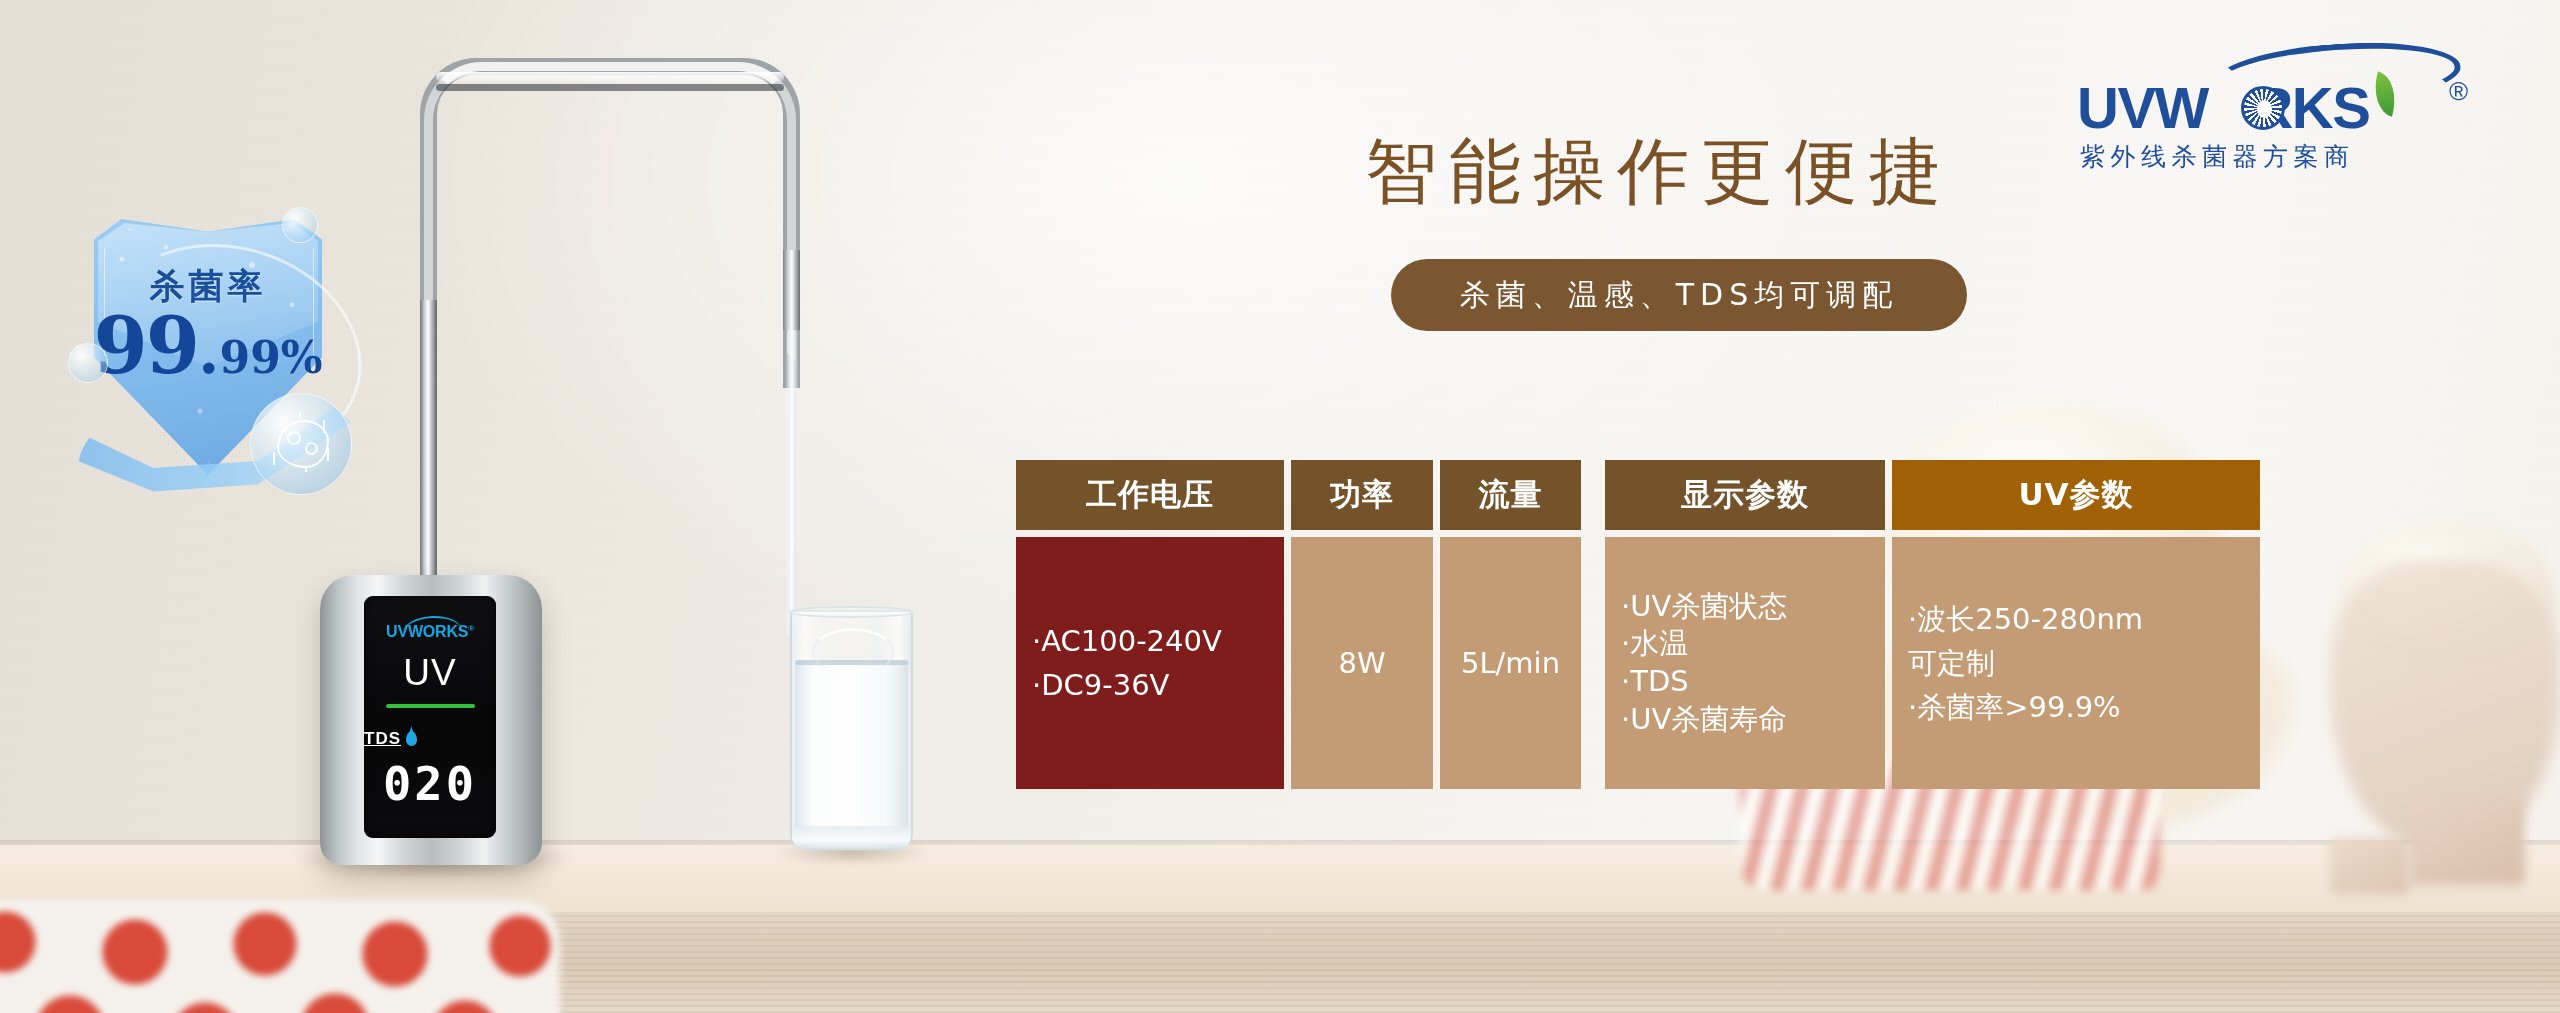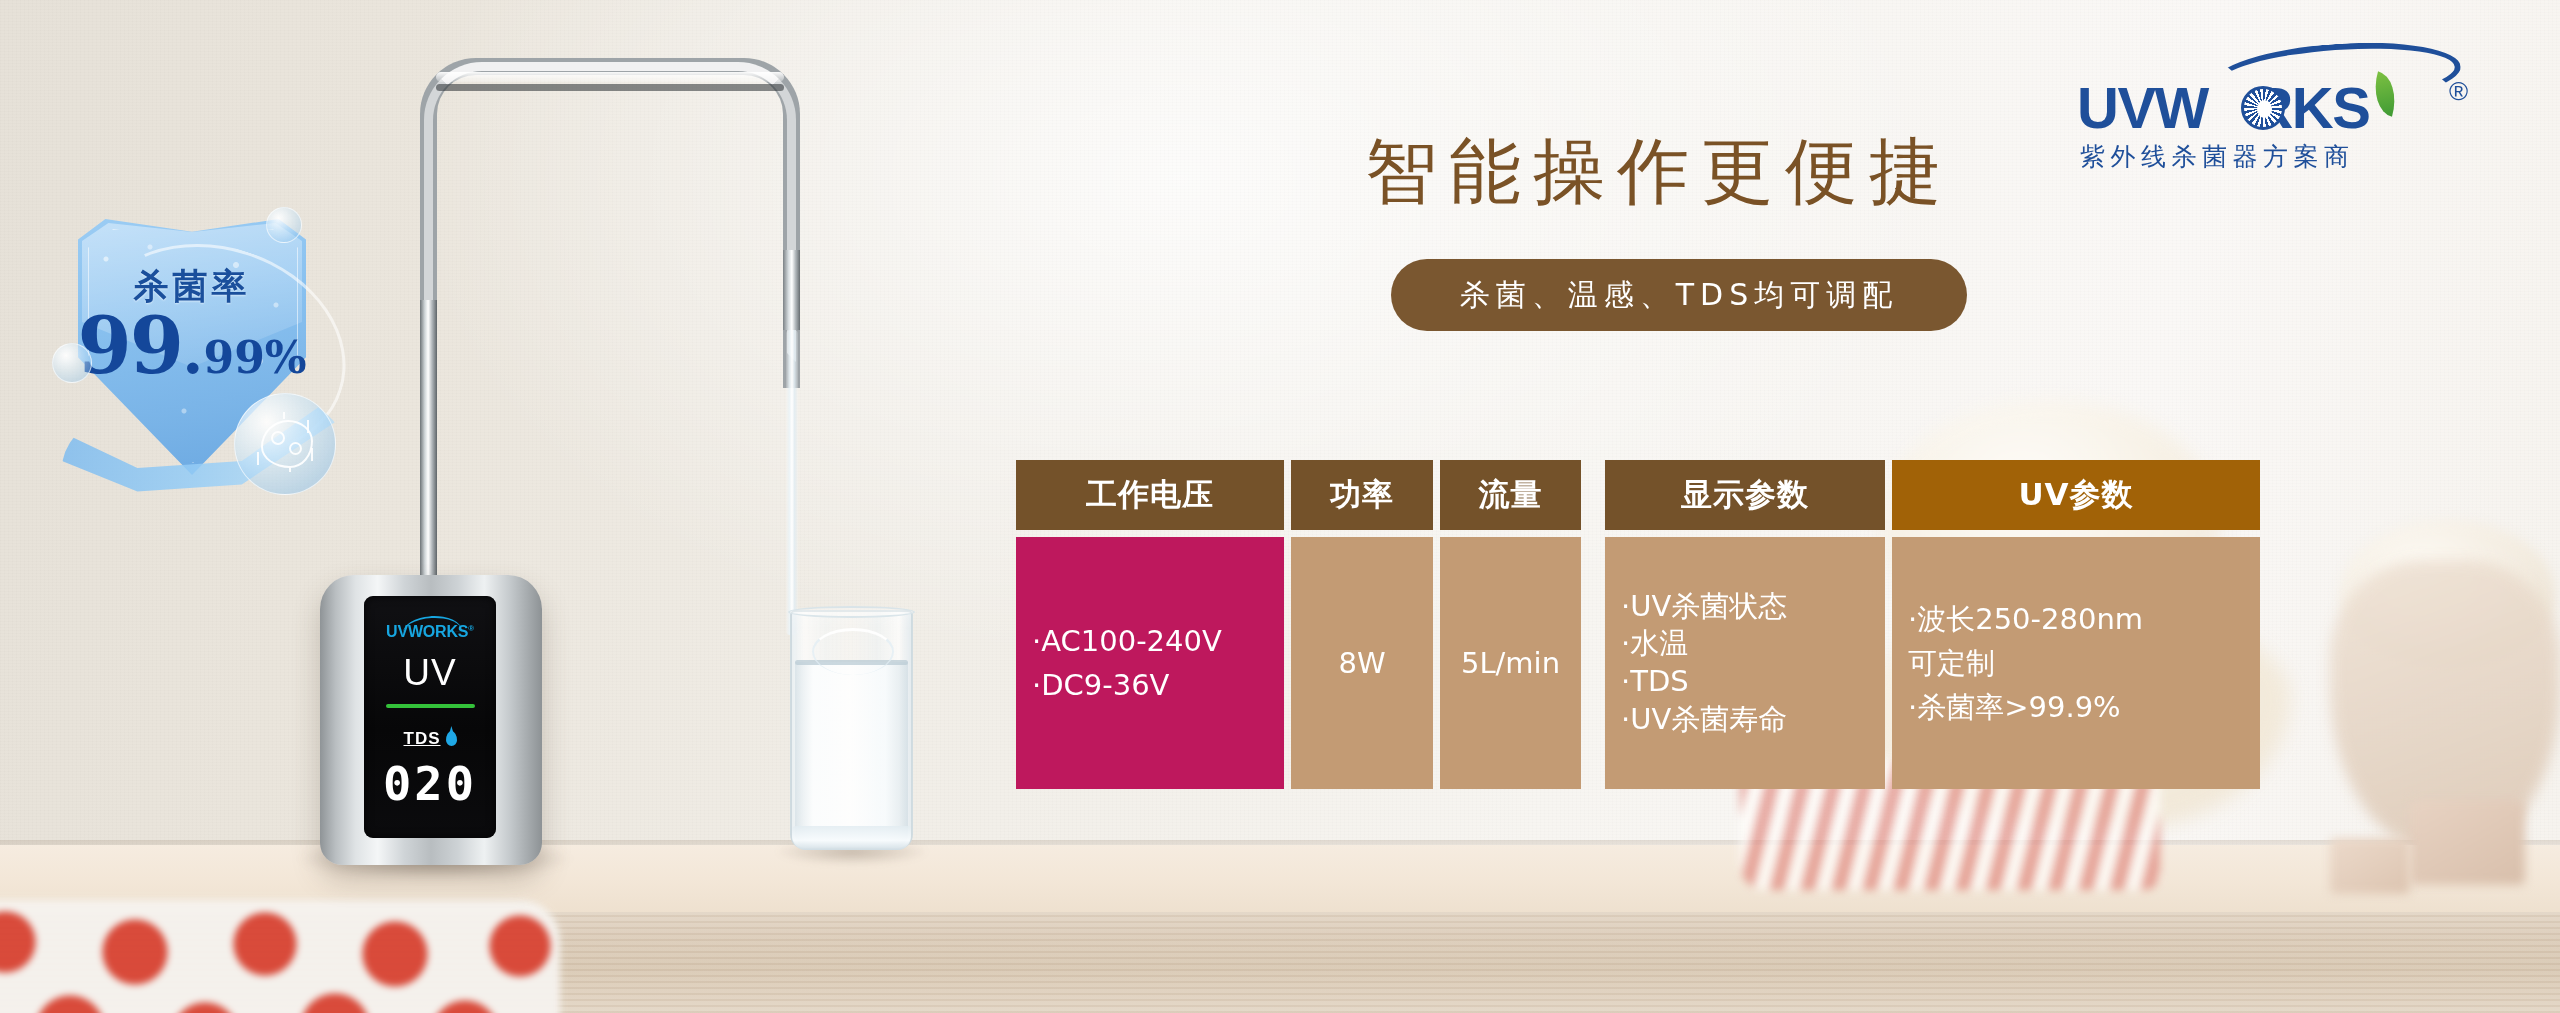--- a/index.html
+++ b/index.html
@@ -276,21 +276,20 @@
     position: absolute;
     left: 22px; top: 108px;
     width: 89px; height: 4px;
     background: #34c23a;
     border-radius: 2px;
   }
   .scr-tds-row {
     position: absolute;
     left: 0; top: 133px;
     width: 132px;
-    text-align: center;
     color: #ffffff;
     font-size: 17px;
     font-weight: bold;
     letter-spacing: 1px;
     text-decoration: underline;
   }
   .drop-icon {
     display: inline-block;
     width: 11px; height: 15px;
     margin-left: 5px;
@@ -395,21 +394,21 @@
     position: absolute;
     left: 776px; top: 843px;
     width: 152px; height: 22px;
     background: radial-gradient(ellipse at 50% 40%, rgba(90,72,56,0.30) 0%, rgba(90,72,56,0) 72%);
     filter: blur(3px);
   }
 
   
   .badge-wrap {
     position: absolute;
-    left: 48px; top: 195px;
+    left: 64px; top: 195px;
     width: 320px; height: 325px;
   }
   .shield {
     position: absolute;
     left: 30px; top: 24px;
     width: 228px; height: 256px;
     background: linear-gradient(170deg,
         rgba(151,203,245,0.95) 0%,
         rgba(129,190,241,0.92) 36%,
         rgba(110,175,233,0.90) 72%,
@@ -782,21 +781,21 @@
     <div class="logo-text"><span>UVW</span><span style="opacity:0">O</span><span>RKS</span></div>
     <div class="logo-sun"></div>
     <div class="logo-leaf"></div>
     <div class="logo-reg">®</div>
     <div class="logo-sub">紫外线杀菌器方案商</div>
   </div>
 
   <div class="spec-table" id="spec-table">
       <div class="spec-col" style="width: 268px; padding-left: 8px;">
         <div class="spec-head" style="background: rgb(116, 82, 42);">工作电压</div>
-        <div class="spec-body left" style="background: #be185d;">
+        <div class="spec-body left" style="background: #7f1d1d;">
           <div class="spec-line">·AC100-240V</div>
           <div class="spec-line">·DC9-36V</div>
         </div>
       </div>
       <div class="spec-col" style="width: 142px;">
         <div class="spec-head" style="background: rgb(116, 82, 42);">功率</div>
         <div class="spec-body center" style="background: rgb(195, 155, 116);">
           <div class="spec-line">8W</div>
         </div>
       </div>

